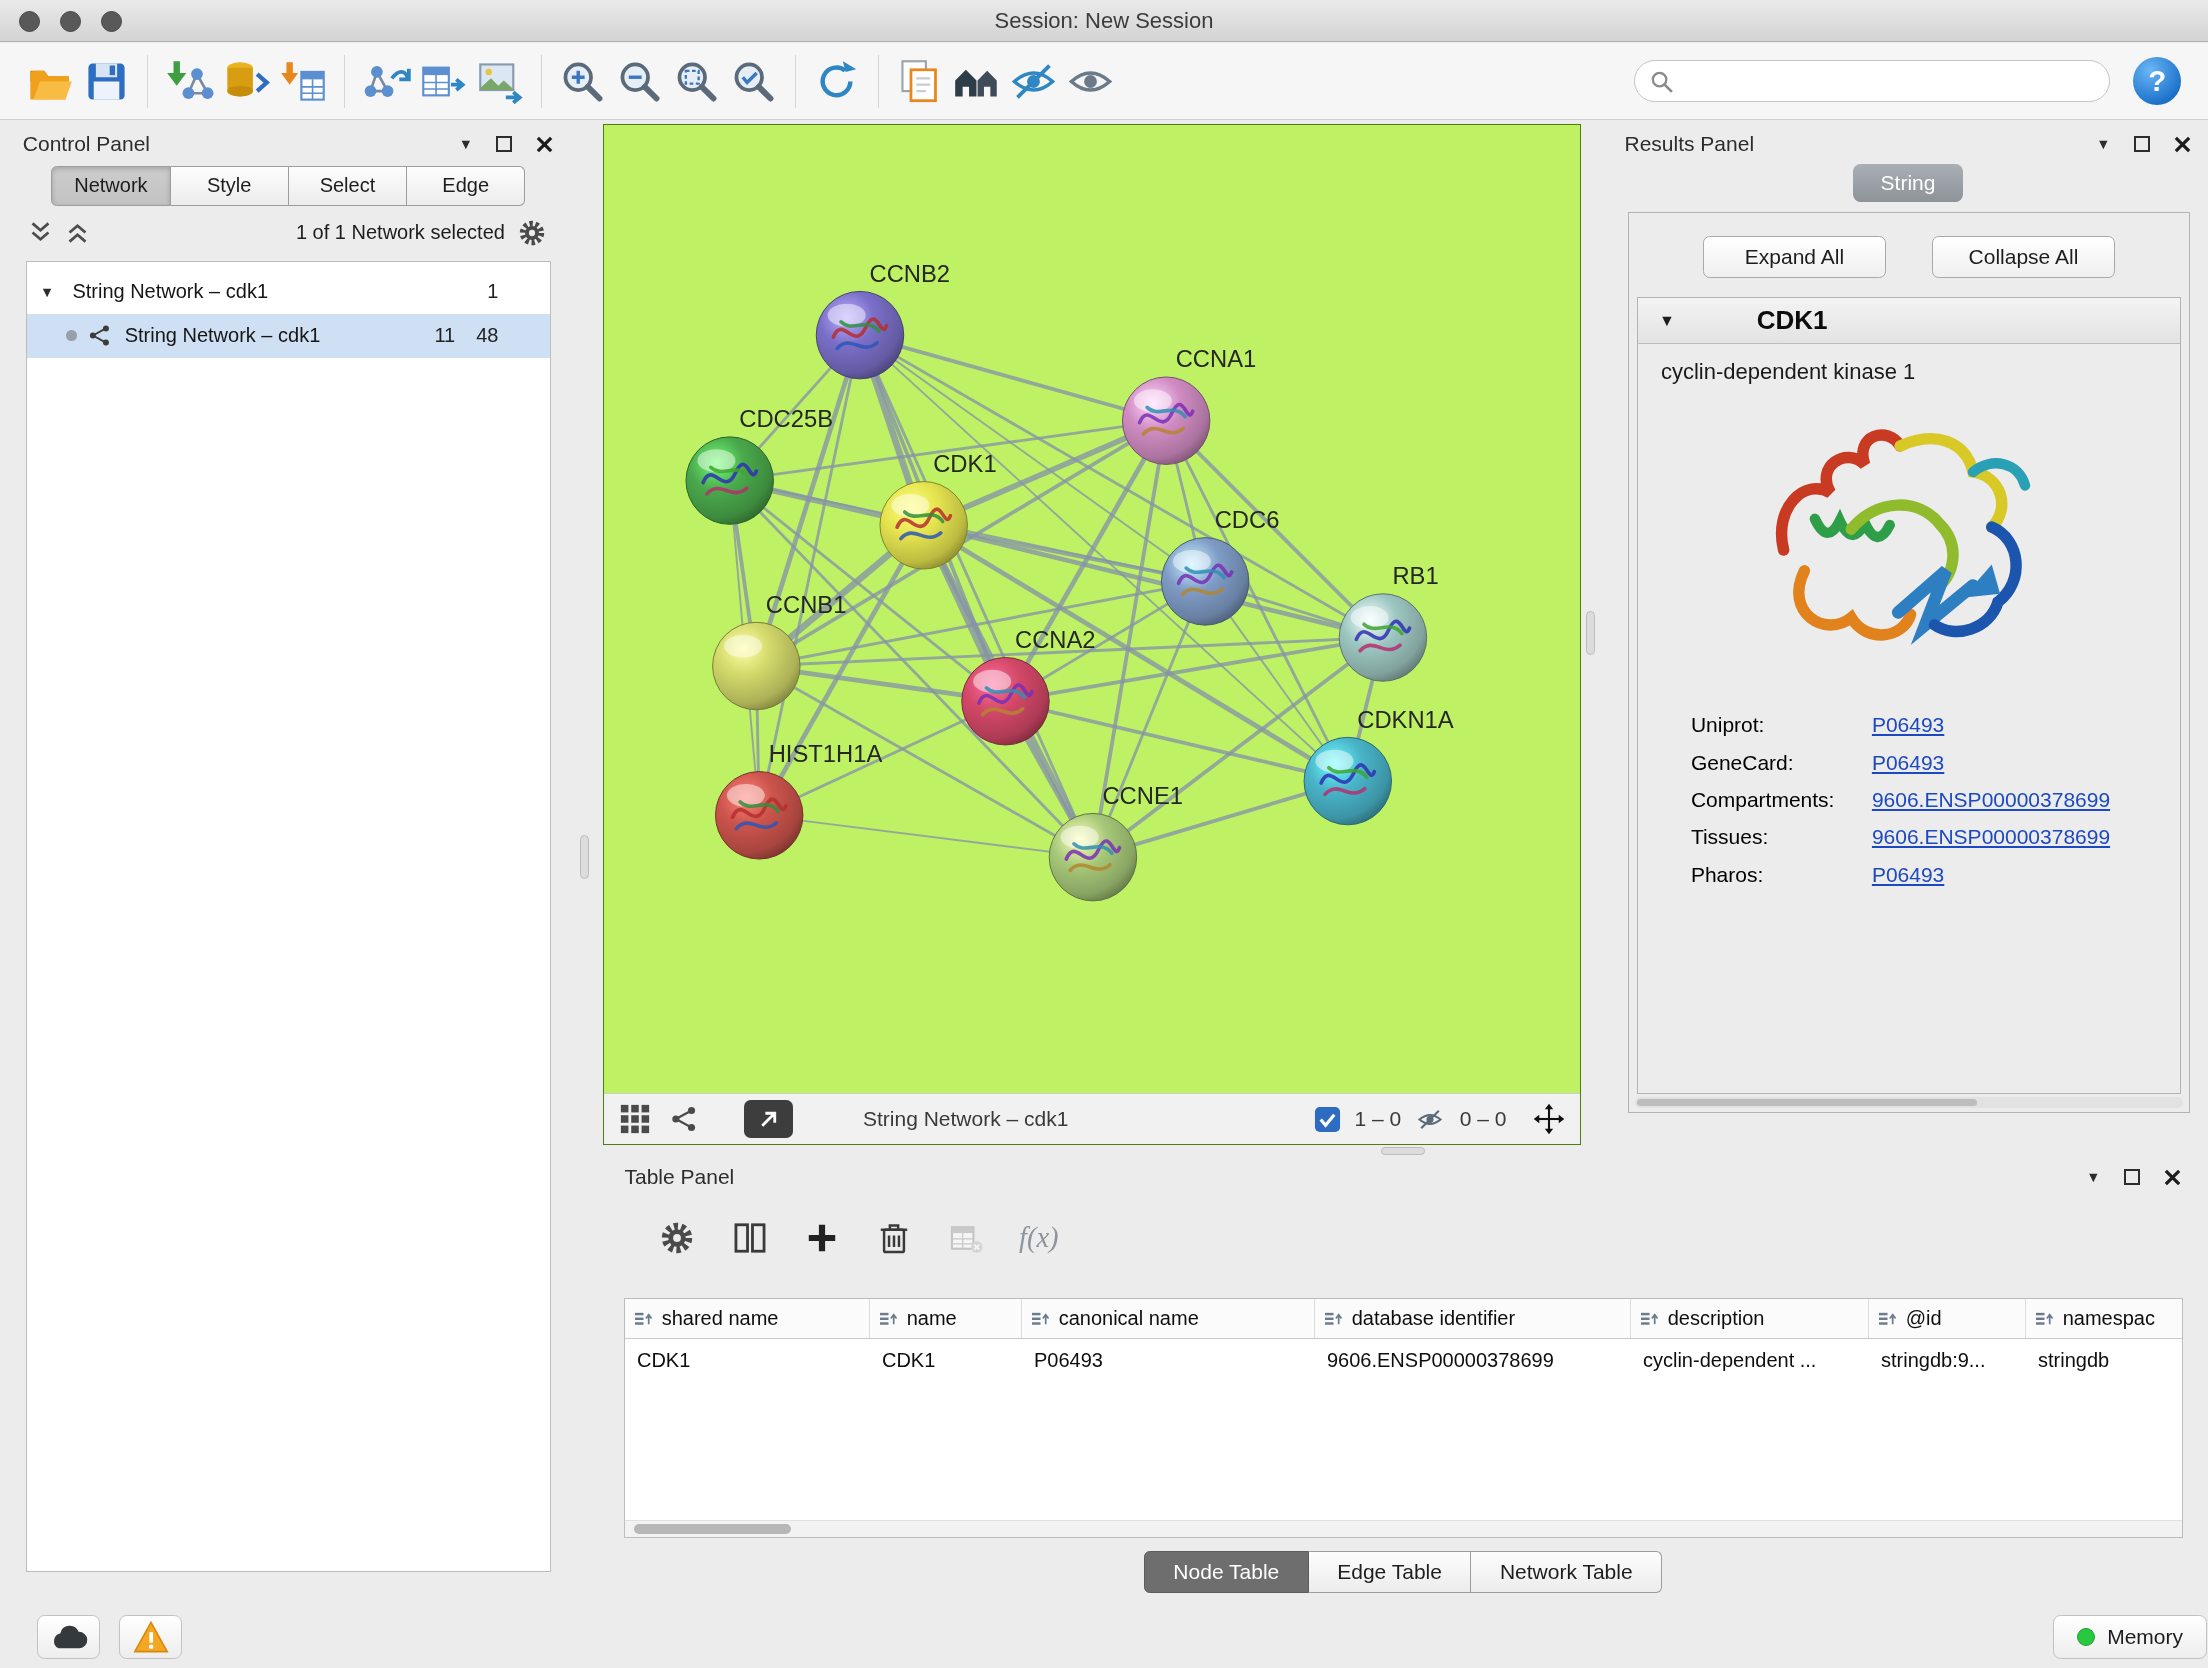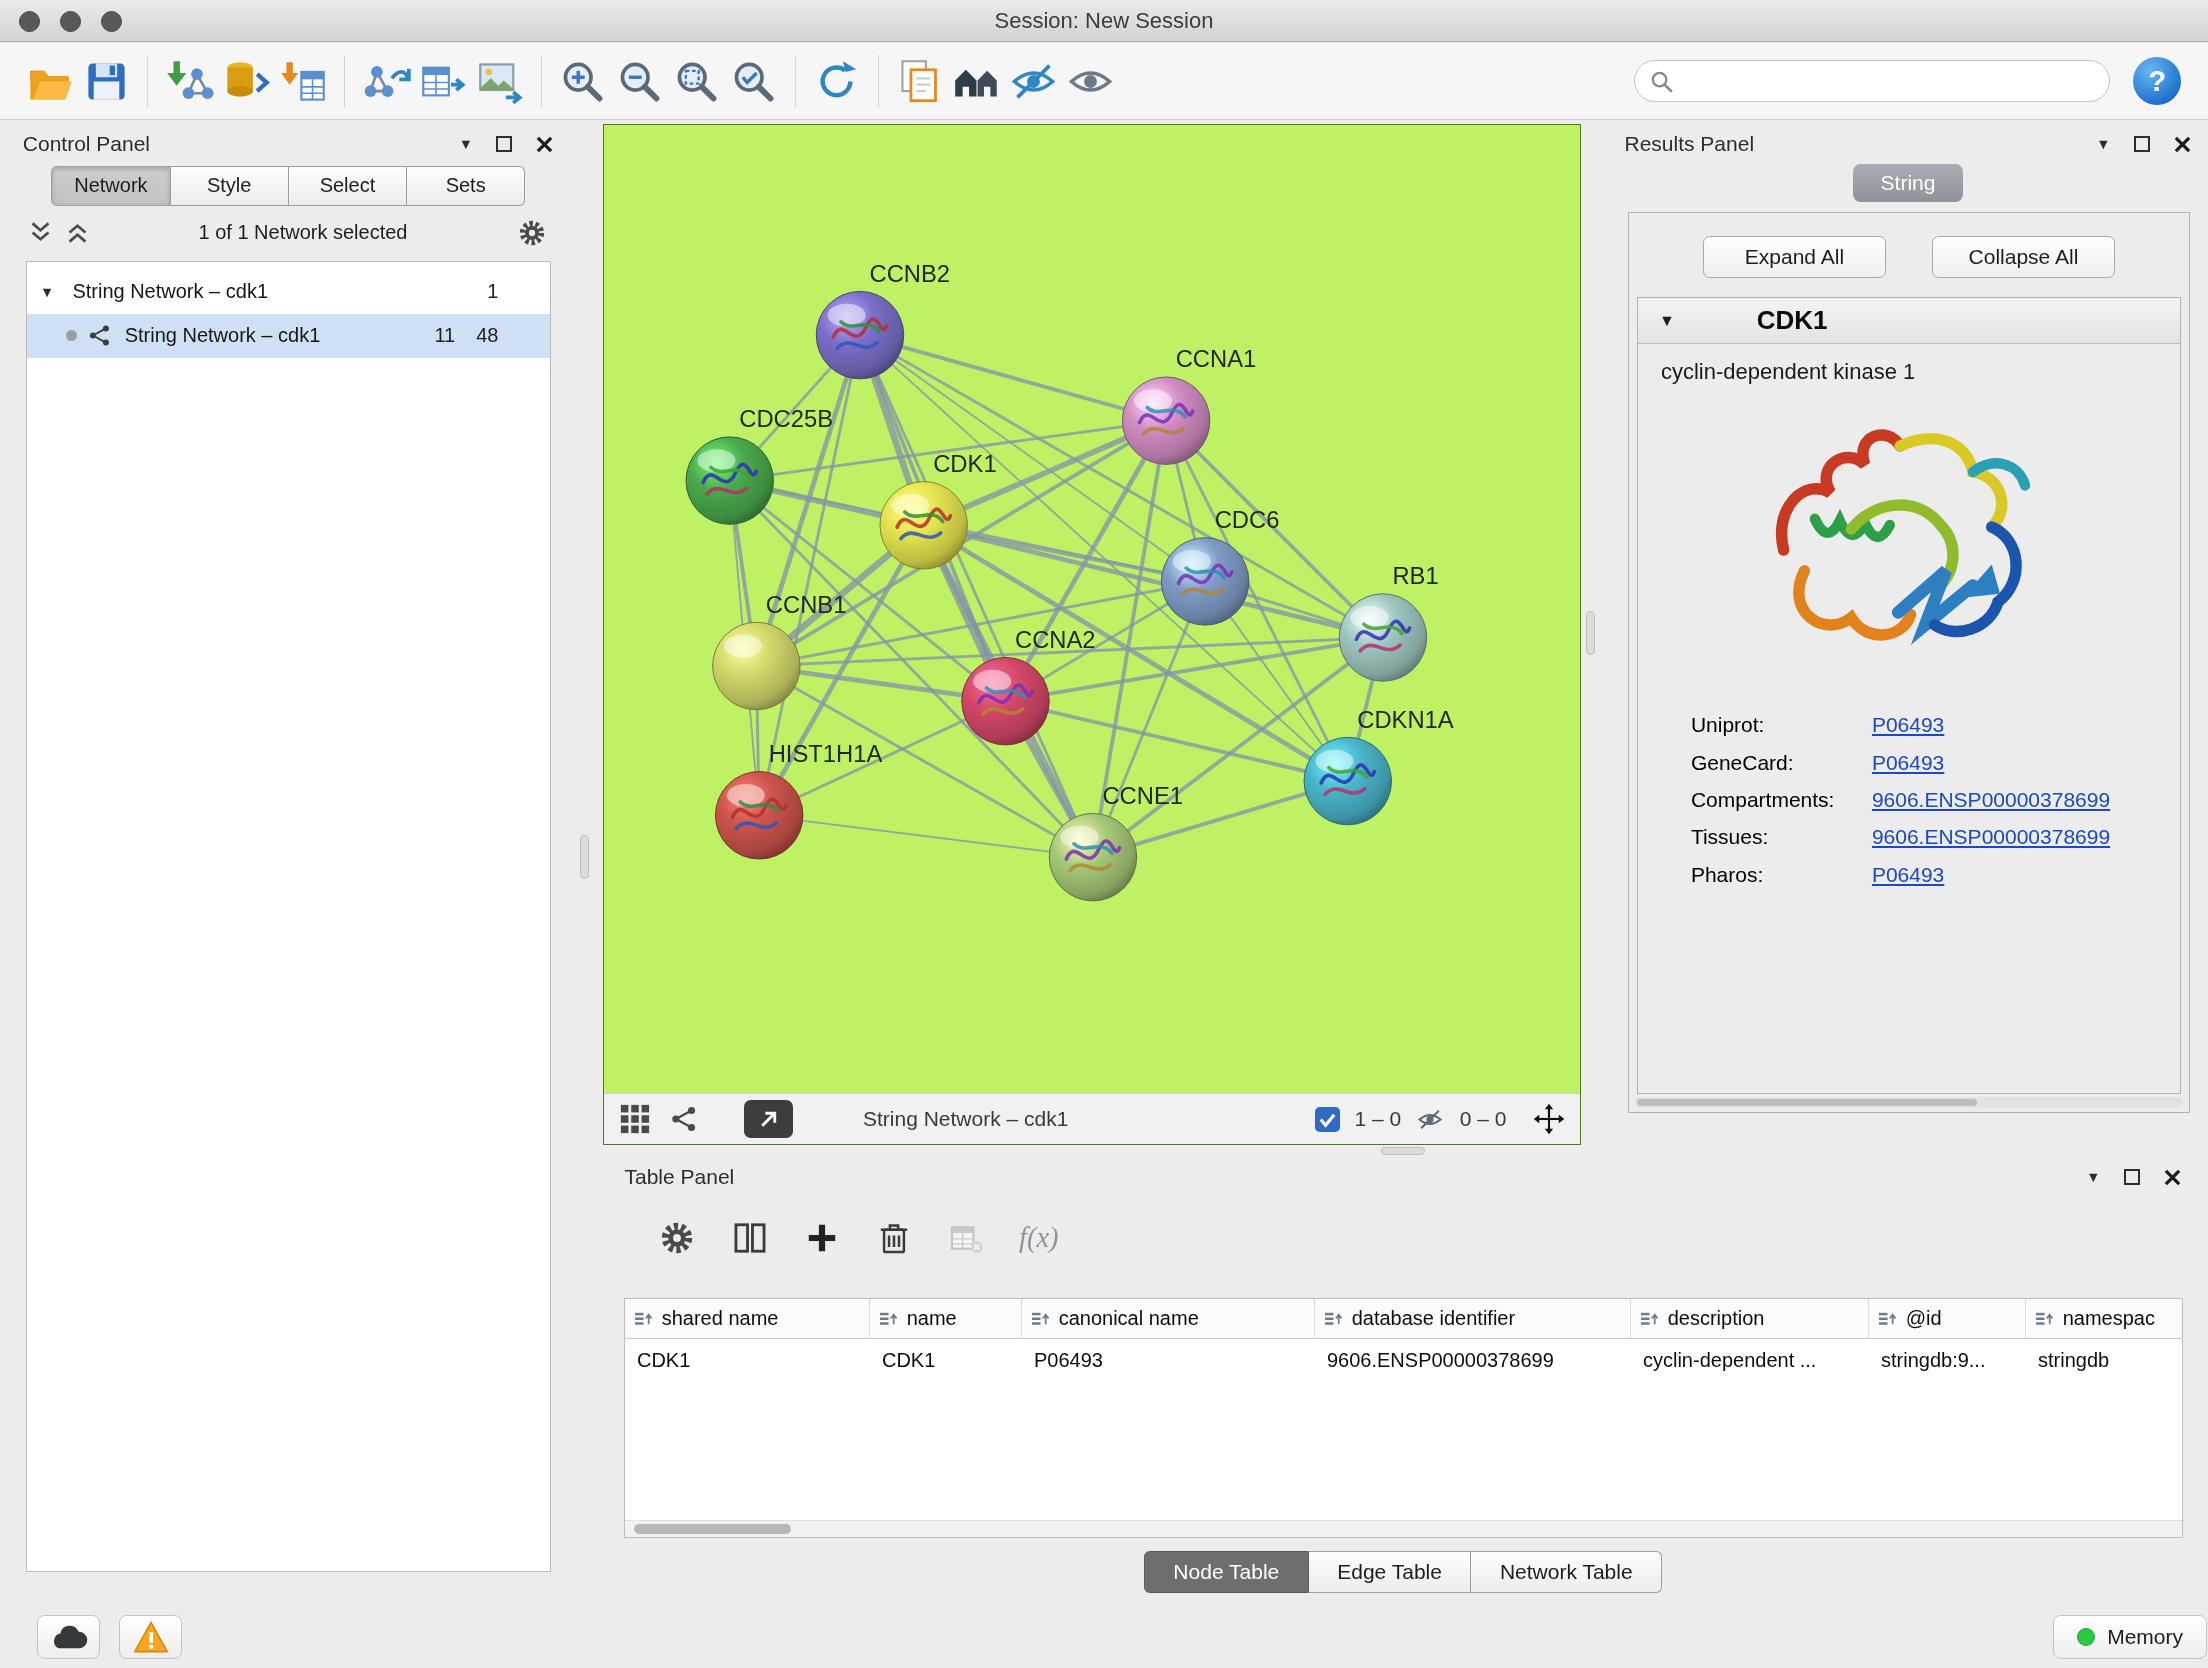--- a/index.html
+++ b/index.html
@@ -35,21 +35,21 @@
 
   
   .control-panel{position:absolute;left:13.3px;top:124px;width:550px;height:1448px;}
   .cp-tabs{display:flex;margin:1.9px 38px 0 38px;height:40px;}
   .cp-tab{flex:1;display:flex;align-items:center;justify-content:center;font-size:20px;color:#1d1d1d;
     background:linear-gradient(#fdfdfd,#ececec);border:1px solid #9d9d9d;border-left:none;}
   .cp-tab:first-child{border-left:1px solid #9d9d9d;border-radius:5.7px 0 0 5.7px;}
   .cp-tab:last-child{border-radius:0 5.7px 5.7px 0;}
   .cp-tab.active{background:linear-gradient(#cdcdcd,#c2c2c2);box-shadow:inset 0 1.9px 4.8px rgba(0,0,0,.2);}
   .cp-sub{display:flex;align-items:center;height:46px;padding:0 15px;gap:11.4px;margin-top:3.8px;}
-  .cp-status{flex:1;text-align:center;font-size:20px;color:#1d1d1d;}
+  .cp-status{flex:1;text-align:right;font-size:20px;color:#1d1d1d;}
   .cp-tree{position:absolute;left:12.4px;top:137px;width:525px;bottom:0;background:#fff;
     border:1px solid #bcbcbc;padding-top:7.6px;}
   .tree-row{display:flex;align-items:center;height:44px;padding:0 13.3px;font-size:20px;color:#161616;gap:11.4px;}
   .tree-row.selected{background:#cfe0f4;}
   .tree-exp{font-size:14.3px;color:#2d2d2d;width:21px;}
   .tree-count{margin-left:auto;padding-right:38px;color:#222;}
   .tree-counts{margin-left:auto;display:flex;gap:21px;padding-right:38px;color:#222;}
   .tree-dot{width:10.5px;height:10.5px;border-radius:50%;background:#96a0aa;flex:0 0 auto;}
   .tree-indent{width:15px;flex:0 0 auto;}
 
@@ -286,21 +286,21 @@
       <span class="wc-float"></span>
       <svg width="19" height="19" viewBox="0 0 20 20">
           <path d="M3 3 L17 17 M17 3 L3 17" stroke="#1d1d1d" stroke-width="3.4"></path>
         </svg>
     </span>
   </div>
   <div class="cp-tabs">
     <div class="cp-tab active">Network</div>
     <div class="cp-tab">Style</div>
     <div class="cp-tab">Select</div>
-    <div class="cp-tab">Sets</div>
+    <div class="cp-tab">Edge</div>
   </div>
   <div class="cp-sub">
     <svg width="25" height="25" viewBox="0 0 22 22">
         <path d="M4 3 l7 6 7 -6 M4 11 l7 6 7 -6" stroke="#4c4c4c" stroke-width="2.4" fill="none"></path>
       </svg>
     <svg width="25" height="25" viewBox="0 0 22 22">
         <path d="M4 19 l7 -6 7 6 M4 11 l7 -6 7 6" stroke="#4c4c4c" stroke-width="2.4" fill="none"></path>
       </svg>
     <span class="cp-status">1 of 1 Network selected</span>
     <svg width="32" height="32" viewBox="0 0 46 46">

